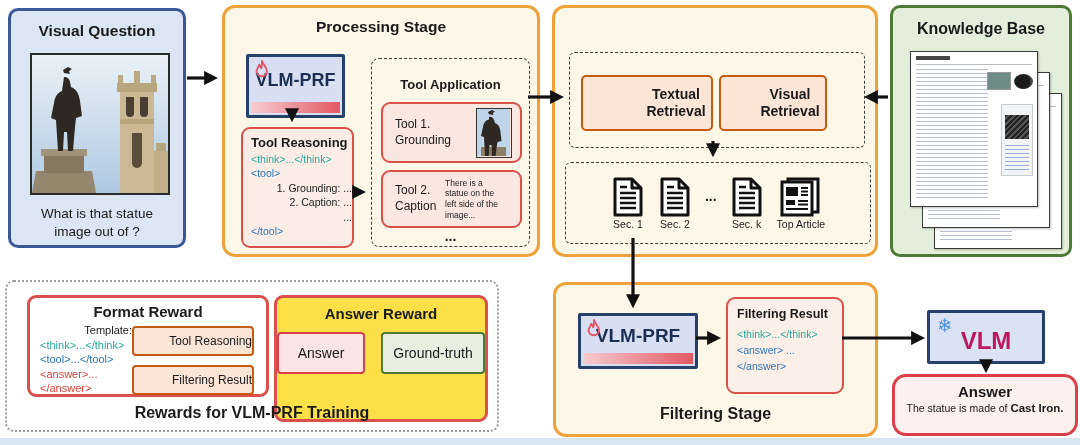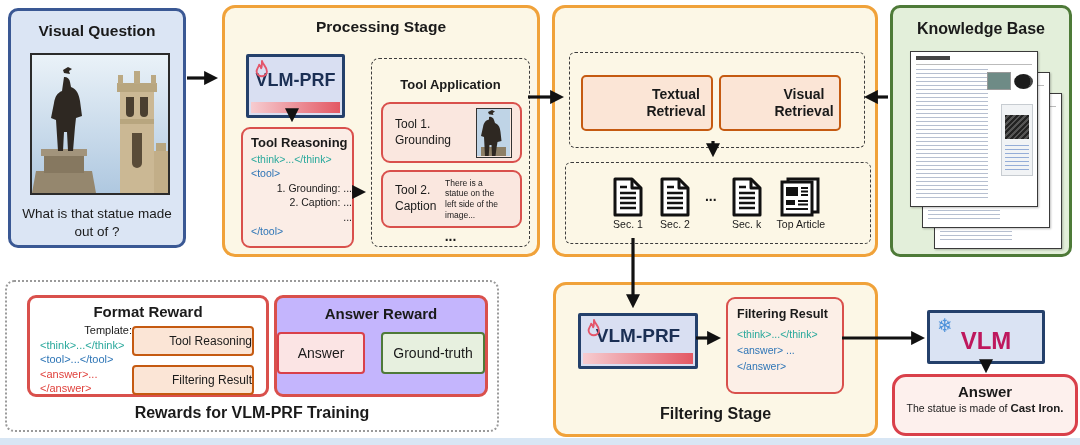--- a/index.html
+++ b/index.html
@@ -67,21 +67,21 @@
         <rect x="124" y="88" width="10" height="8" fill="#B8A67F"></rect>
 
         <path d="M0 138 L4 116 H60 L64 138 Z" fill="#95876E"></path>
         <rect x="12" y="98" width="40" height="20" fill="#867860"></rect>
         <rect x="9" y="94" width="46" height="7" fill="#A2947C"></rect>
 
         <path d="M32 22 a5.5 5.5 0 0 1 6 5 l1 5 c6 2 8 8 9 14 l2 15 -6 2 -1 9 -2 24 h-5 l-1 -19 h-3 l-1 19 h-5 l-2 -31 -5 -2 3 -15 c1 -6 3 -10 8 -12 z" fill="#2E2822"></path>
         <path d="M31 15 l5 -3 4 2 -3 2 1 3 -6 -1 z" fill="#2E2822"></path>
       </svg>
     </div>
-    <div class="abs" style="left:10px;right:10px;top:194px;text-align:center;font-size:13.5px;line-height:1.35;">What is that statue made out of ?</div>
+    <div class="abs" style="left:10px;right:10px;top:194px;text-align:center;font-size:13.5px;line-height:1.35;">What is that statue image out of ?</div>
   </div>
 
   <div class="abs stage" style="left:222px;top:5px;width:318px;height:252px;">
     <div class="abs stage-title" style="left:0;right:0;top:10px;">Processing Stage</div>
 
     <div class="abs navybox" style="left:21px;top:46px;width:99px;height:64px;">
       <span class="flame">
         <svg width="20" height="24" viewBox="0 0 24 28">
             <path d="M12 3 C13 8 18 10 18 16 A6.3 6.3 0 0 1 5.5 16 C5.5 12 8 11 8.6 7.5 C10 9 10.8 10 11 12 C12.4 9.6 11.6 6 12 3 Z" fill="none" stroke="#E4556A" stroke-width="2.2" stroke-linejoin="round"></path>
           </svg>
@@ -127,21 +127,21 @@
       </div>
       <div class="abs" style="left:0;right:0;bottom:2px;text-align:center;font-weight:bold;font-size:14px;">...</div>
     </div>
   </div>
 
   <div class="abs stage" style="left:552px;top:5px;width:326px;height:252px;">
     <div class="abs dashedbox" style="left:14px;top:44px;width:296px;height:96px;border-radius:6px;">
       <div class="abs orangechip" style="left:11px;top:22px;width:132px;height:56px;border-radius:5px;">
         <div style="font-weight:bold;font-size:14px;text-align:center;width:70px;line-height:1.2;">Textual Retrieval</div>
       </div>
-      <div class="abs orangechip" style="left:149px;top:22px;width:122px;height:56px;border-radius:5px;">
+      <div class="abs orangechip" style="left:149px;top:22px;width:108px;height:56px;border-radius:5px;">
         <div style="font-weight:bold;font-size:14px;text-align:center;width:70px;line-height:1.2;">Visual Retrieval</div>
       </div>
     </div>
     <div class="abs dashedbox" style="left:10px;top:154px;width:306px;height:82px;border-radius:6px;display:flex;align-items:center;justify-content:center;gap:13px;">
       <div class="docitem">
         <svg width="34" height="40" viewBox="0 0 34 40">
           <path d="M4 2 h17 l9 9 v27 h-26 z" fill="#fff" stroke="#111" stroke-width="3" stroke-linejoin="round"></path>
           <path d="M21 2 v9 h9" fill="none" stroke="#111" stroke-width="3" stroke-linejoin="round"></path>
           <path d="M9 10 h7 M9 16 h16 M9 21 h16 M9 26 h16 M9 31 h16" stroke="#111" stroke-width="2.4"></path>
         </svg>
@@ -216,21 +216,21 @@
         <div style="display:flex;flex-direction:column;gap:9px;padding-right:12px;padding-top:3px;">
           <div class="orangechip" style="width:122px;height:30px;border-radius:4px;">
             <span style="font-size:12px;">Tool Reasoning</span>
           </div>
           <div class="orangechip" style="width:122px;height:30px;border-radius:4px;">
             <span style="font-size:12px;">Filtering Result</span>
           </div>
         </div>
       </div>
     </div>
-    <div class="abs redbox" style="left:267px;top:13px;width:214px;height:102px;background:#c4b5fd;border-width:3px;">
+    <div class="abs redbox" style="left:267px;top:13px;width:214px;height:127px;background:#fde047;border-width:3px;">
       <div style="font-weight:bold;font-size:15px;text-align:center;margin-top:7px;">Answer Reward</div>
       <div style="display:flex;justify-content:center;gap:16px;margin-top:10px;">
         <div style="width:88px;height:42px;border:2.5px solid #D9404A;background:#FBE4E4;border-radius:4px;display:flex;align-items:center;justify-content:center;">
           <span style="font-size:14px;">Answer</span>
         </div>
         <div style="width:104px;height:42px;border:2.5px solid #4E7A38;background:#E7F0DF;border-radius:4px;display:flex;align-items:center;justify-content:center;">
           <span style="font-size:14px;text-align:center;">Ground-truth</span>
         </div>
       </div>
     </div>

